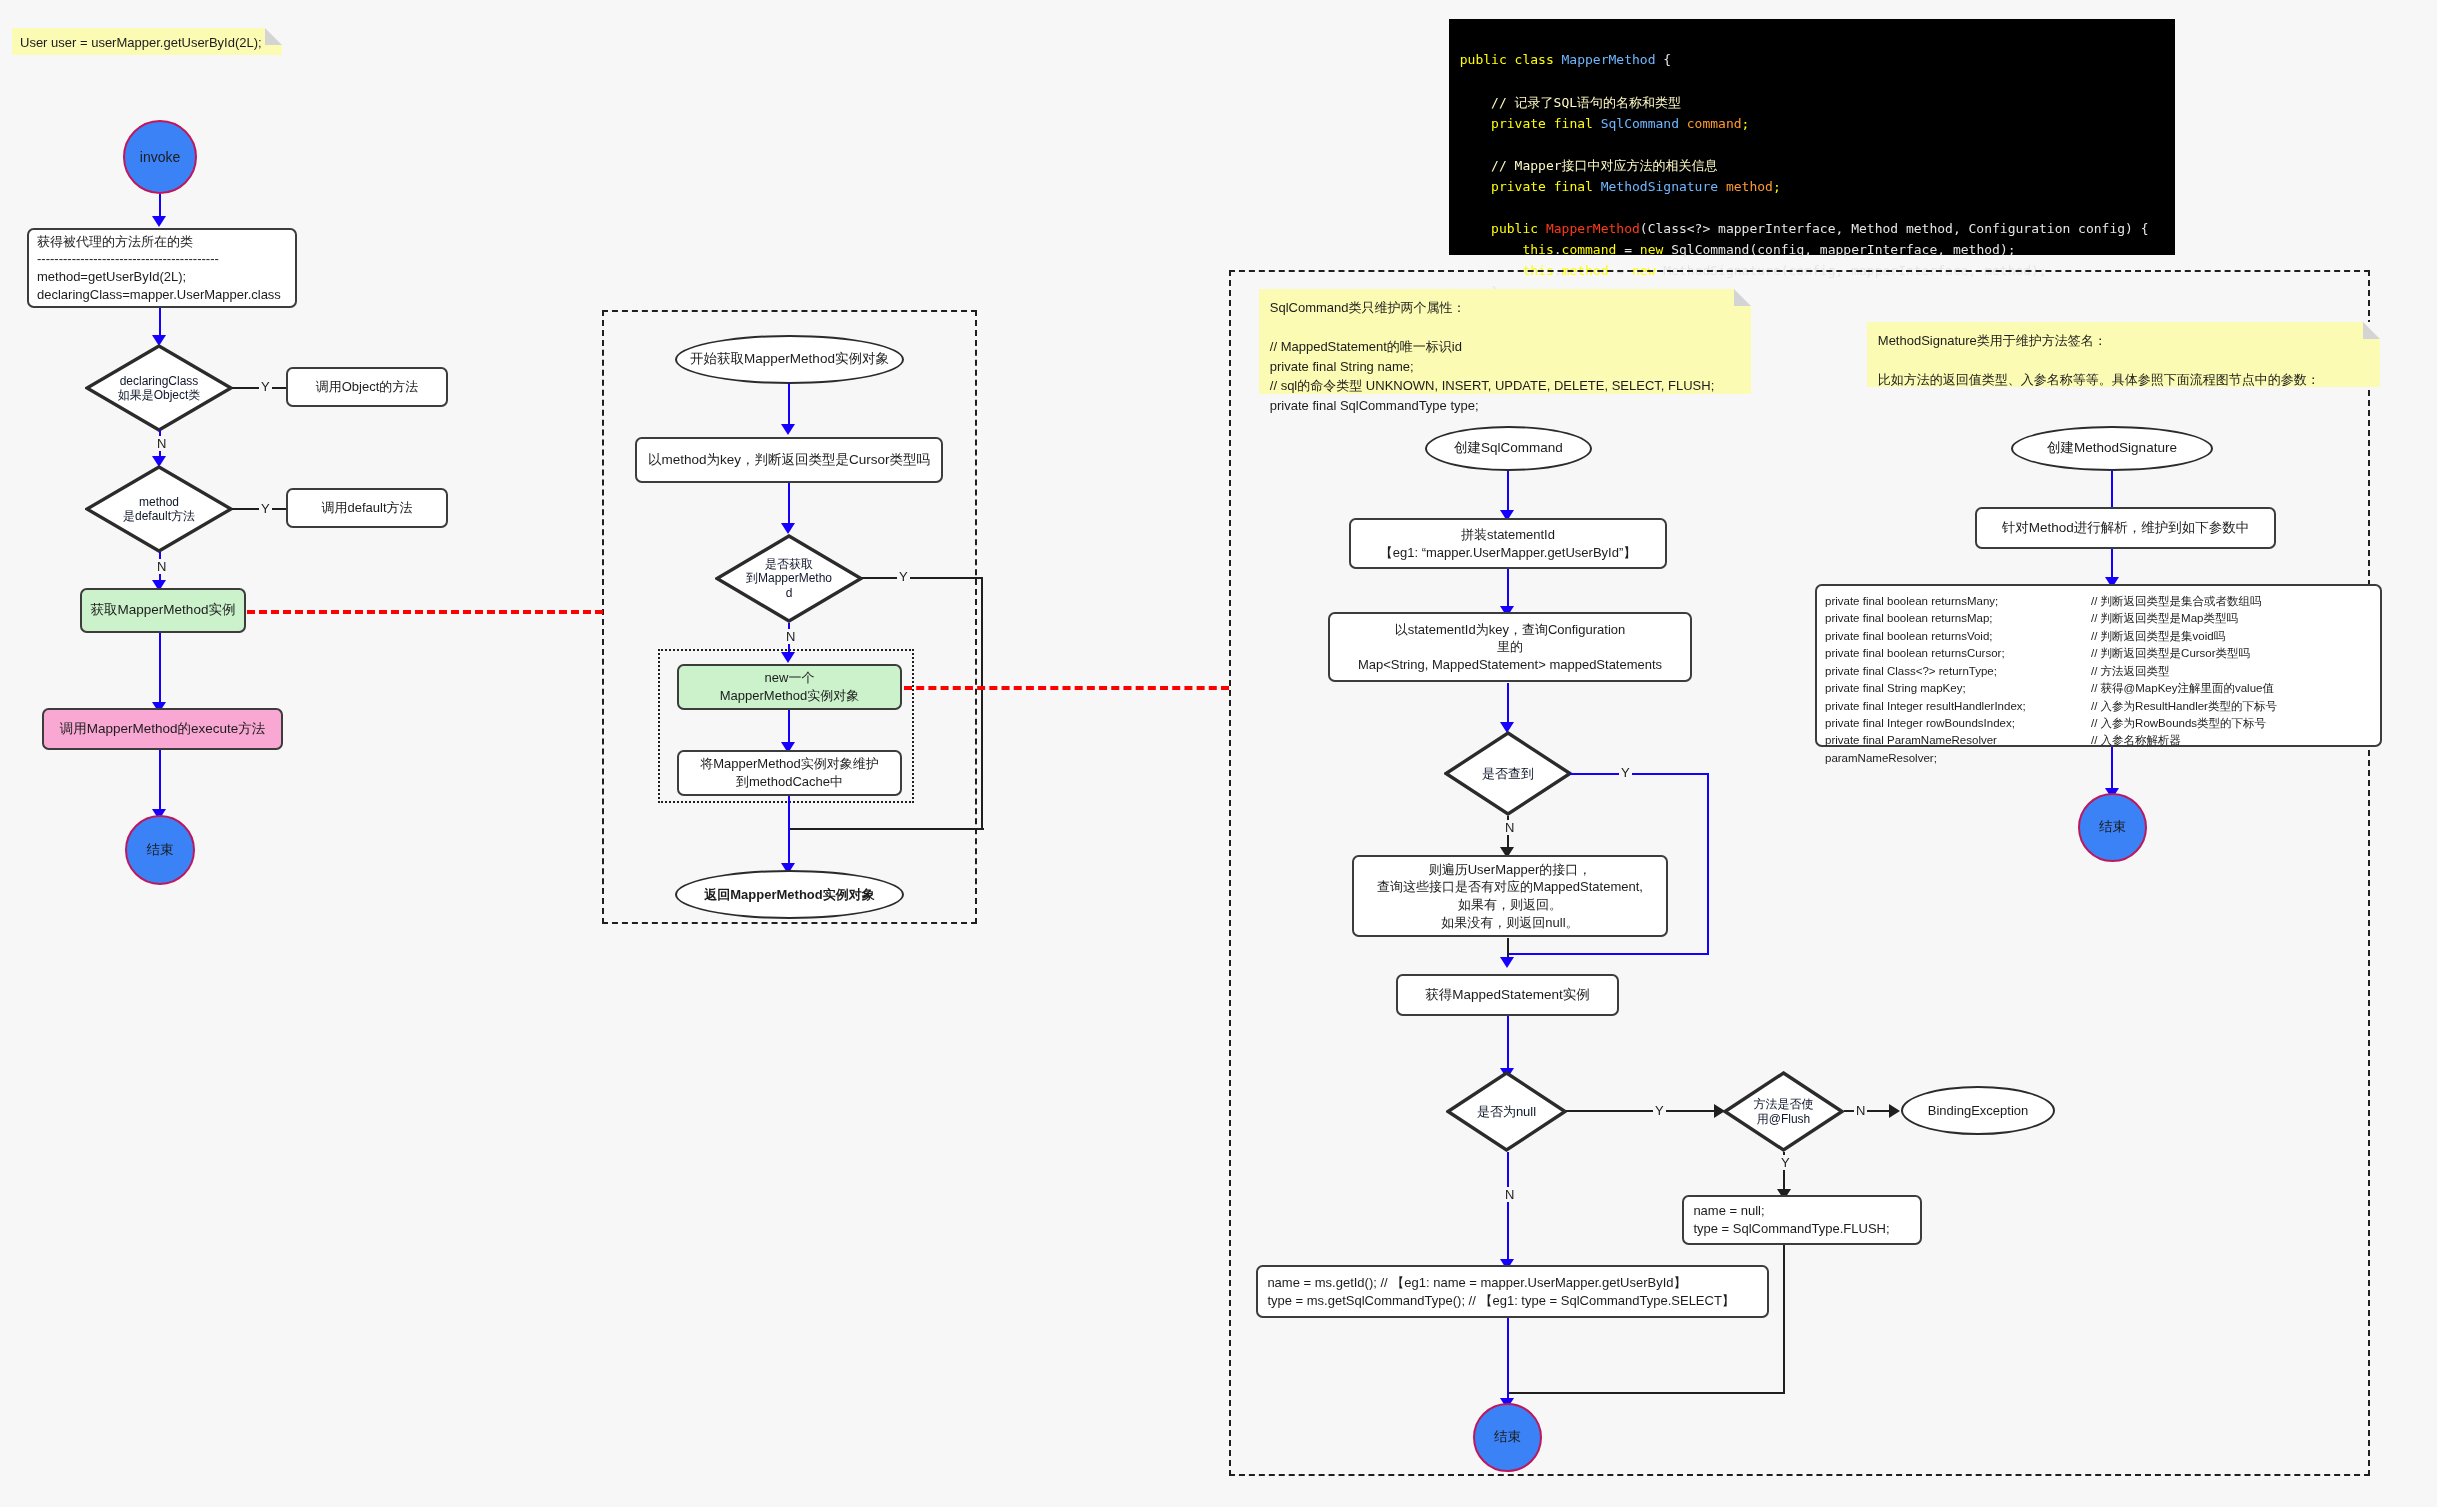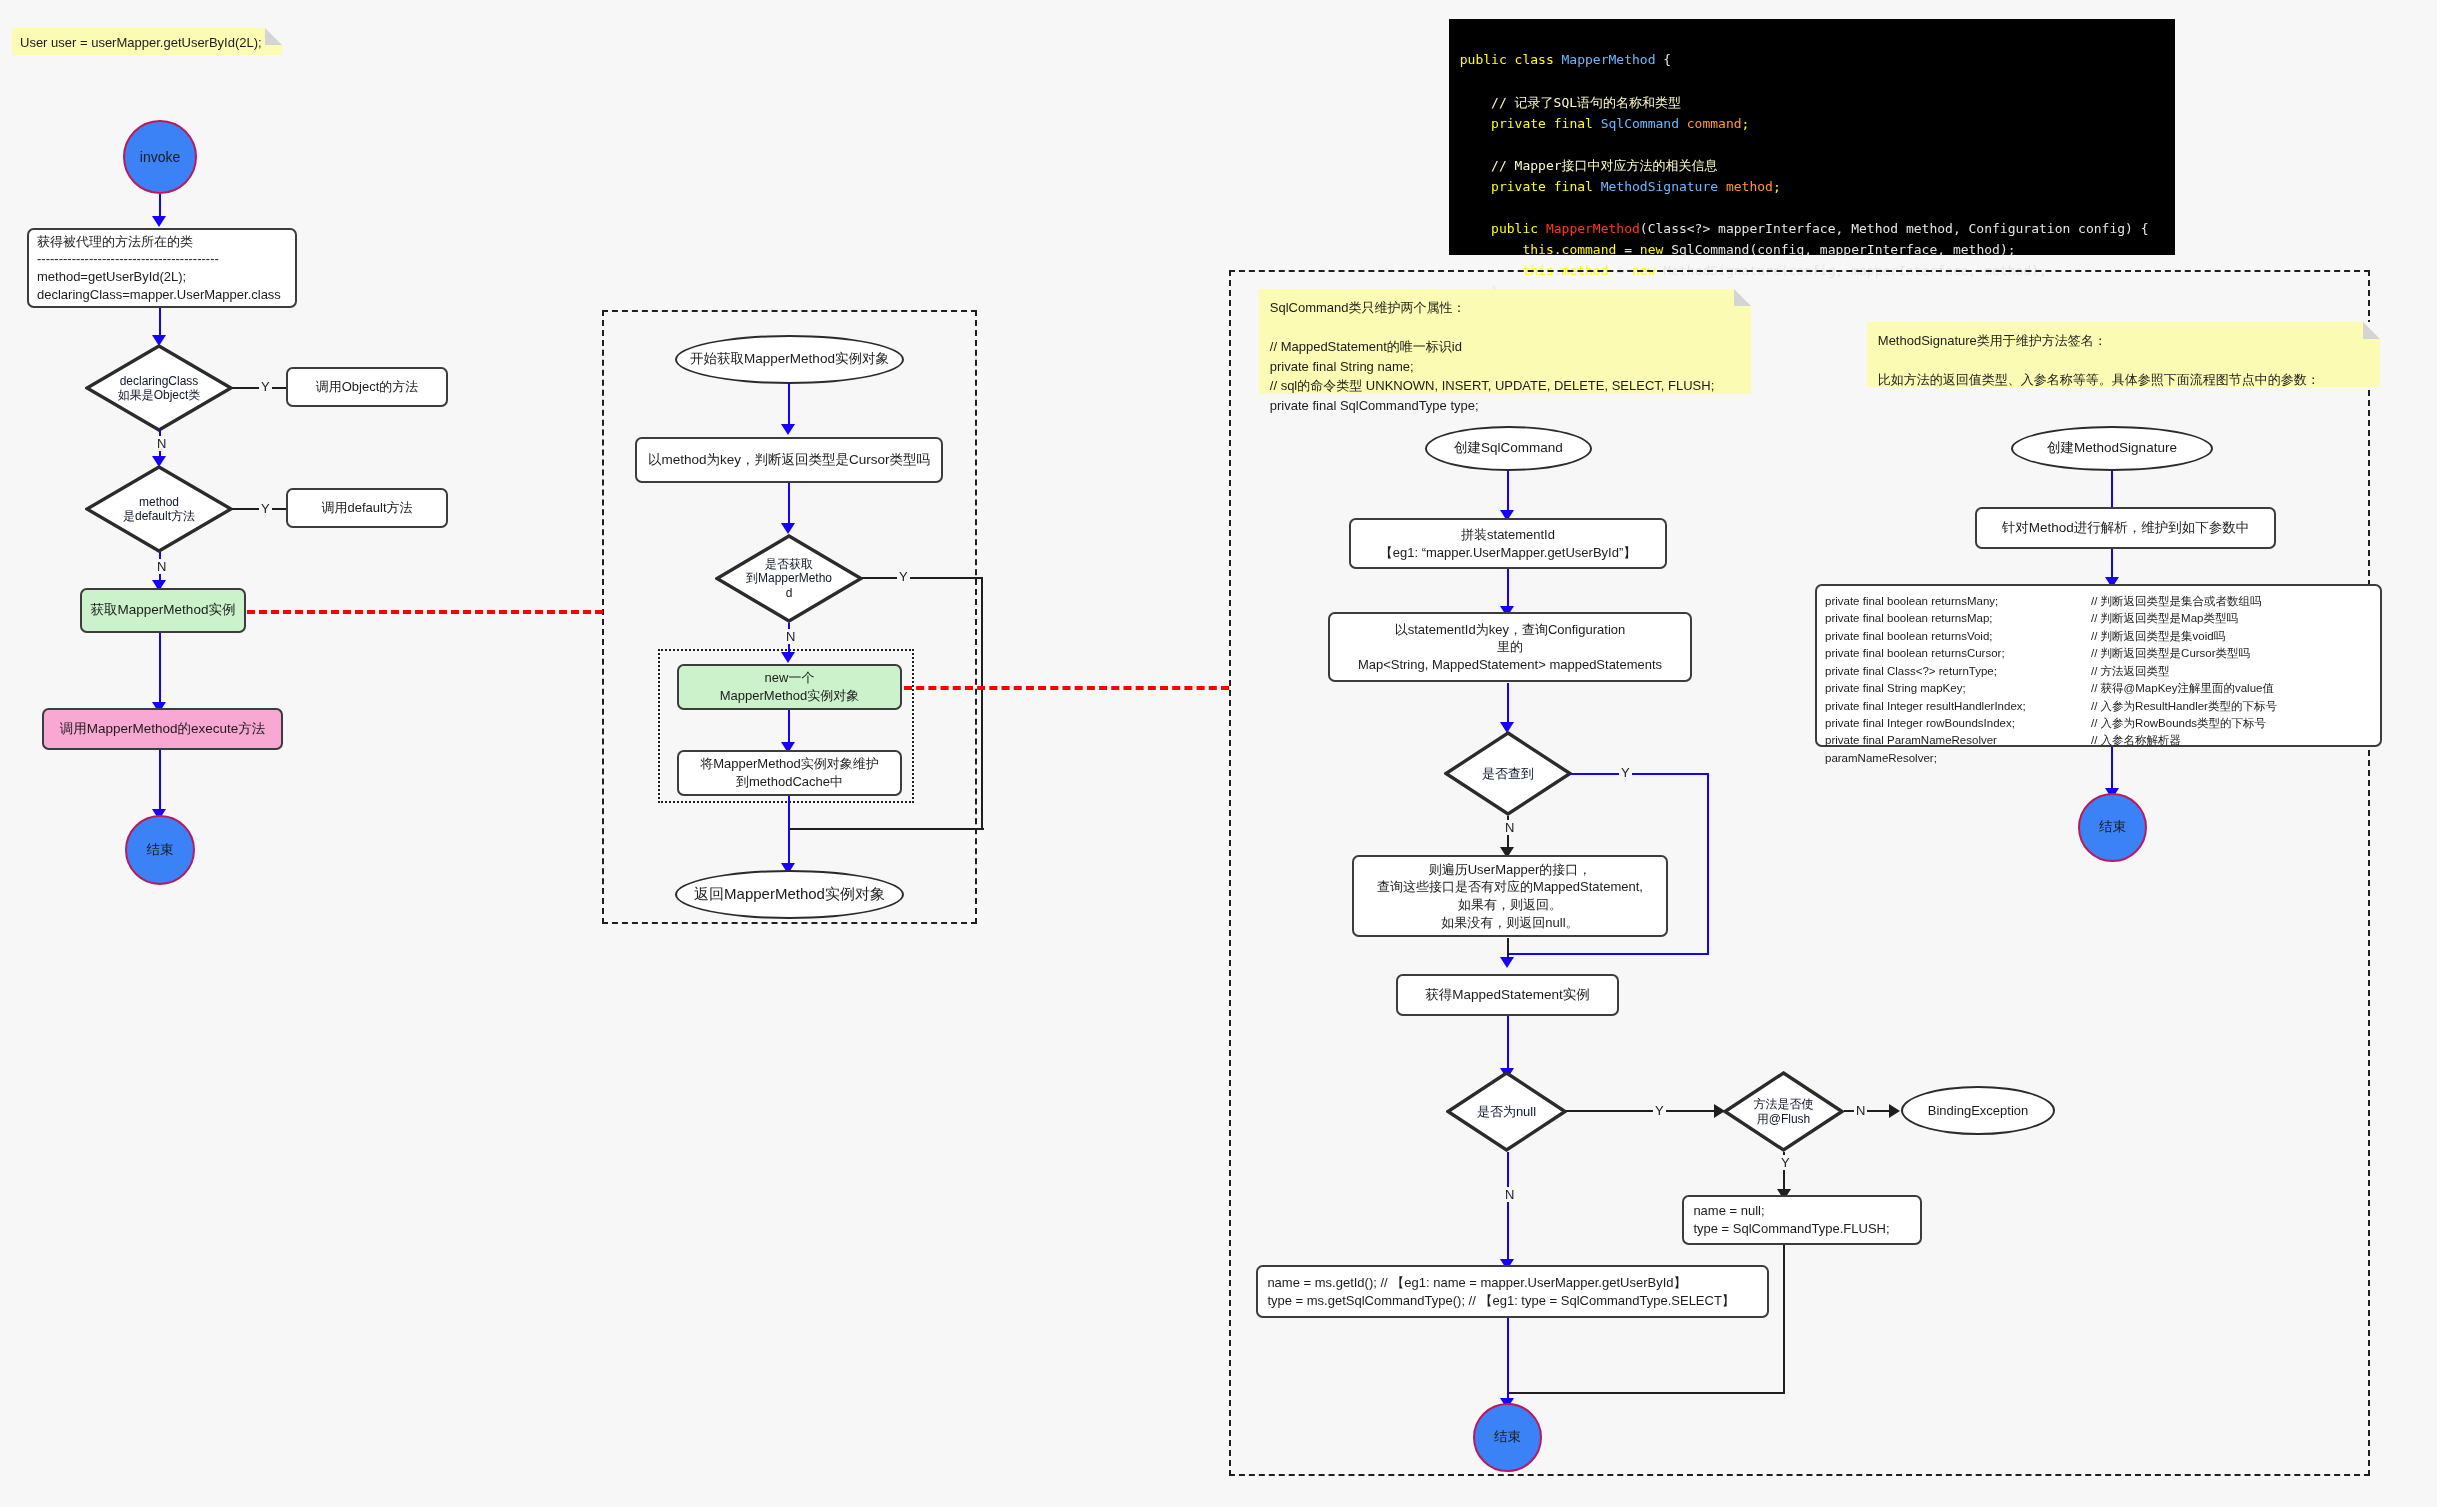--- a/index.html
+++ b/index.html
@@ -156,21 +156,21 @@
   <div class="node rect green" style="left:677px;top:664px;width:225px;height:46px;font-size:13px;">new一个
 MapperMethod实例对象</div>
   <div class="ln vh blue" style="left:788px;top:710px;height:40px;"></div>
   <div class="arrow down" style="left:781px;top:742px;"></div>
 
   <div class="node rect" style="left:677px;top:750px;width:225px;height:46px;font-size:13px;">将MapperMethod实例对象维护
 到methodCache中</div>
   <div class="ln vh blue" style="left:788px;top:796px;height:74px;"></div>
   <div class="arrow down" style="left:781px;top:863px;"></div>
 
-  <div class="node ellipse" style="left:675px;top:870px;width:229px;height:49px;font-size:15px;">返回MapperMethod实例对象</div>
+  <div class="node ellipse" style="left:675px;top:870px;width:229px;height:49px;font-size:13px;font-weight:bold;">返回MapperMethod实例对象</div>
 
   <div class="redlink" style="left:247px;top:610px;width:356px;"></div>
 
   <div class="redlink" style="left:904px;top:686px;width:325px;"></div>
 
   <div class="code" style="left:1449px;top:19px;width:726px;height:236px;">
 <span class="c-kw">public class</span> <span class="c-type">MapperMethod</span> <span class="c-pl">{</span>
 
     <span class="c-cm">// 记录了SQL语句的名称和类型</span>
     <span class="c-kw">private final</span> <span class="c-type">SqlCommand</span> <span class="c-var">command</span><span class="c-kw">;</span>

